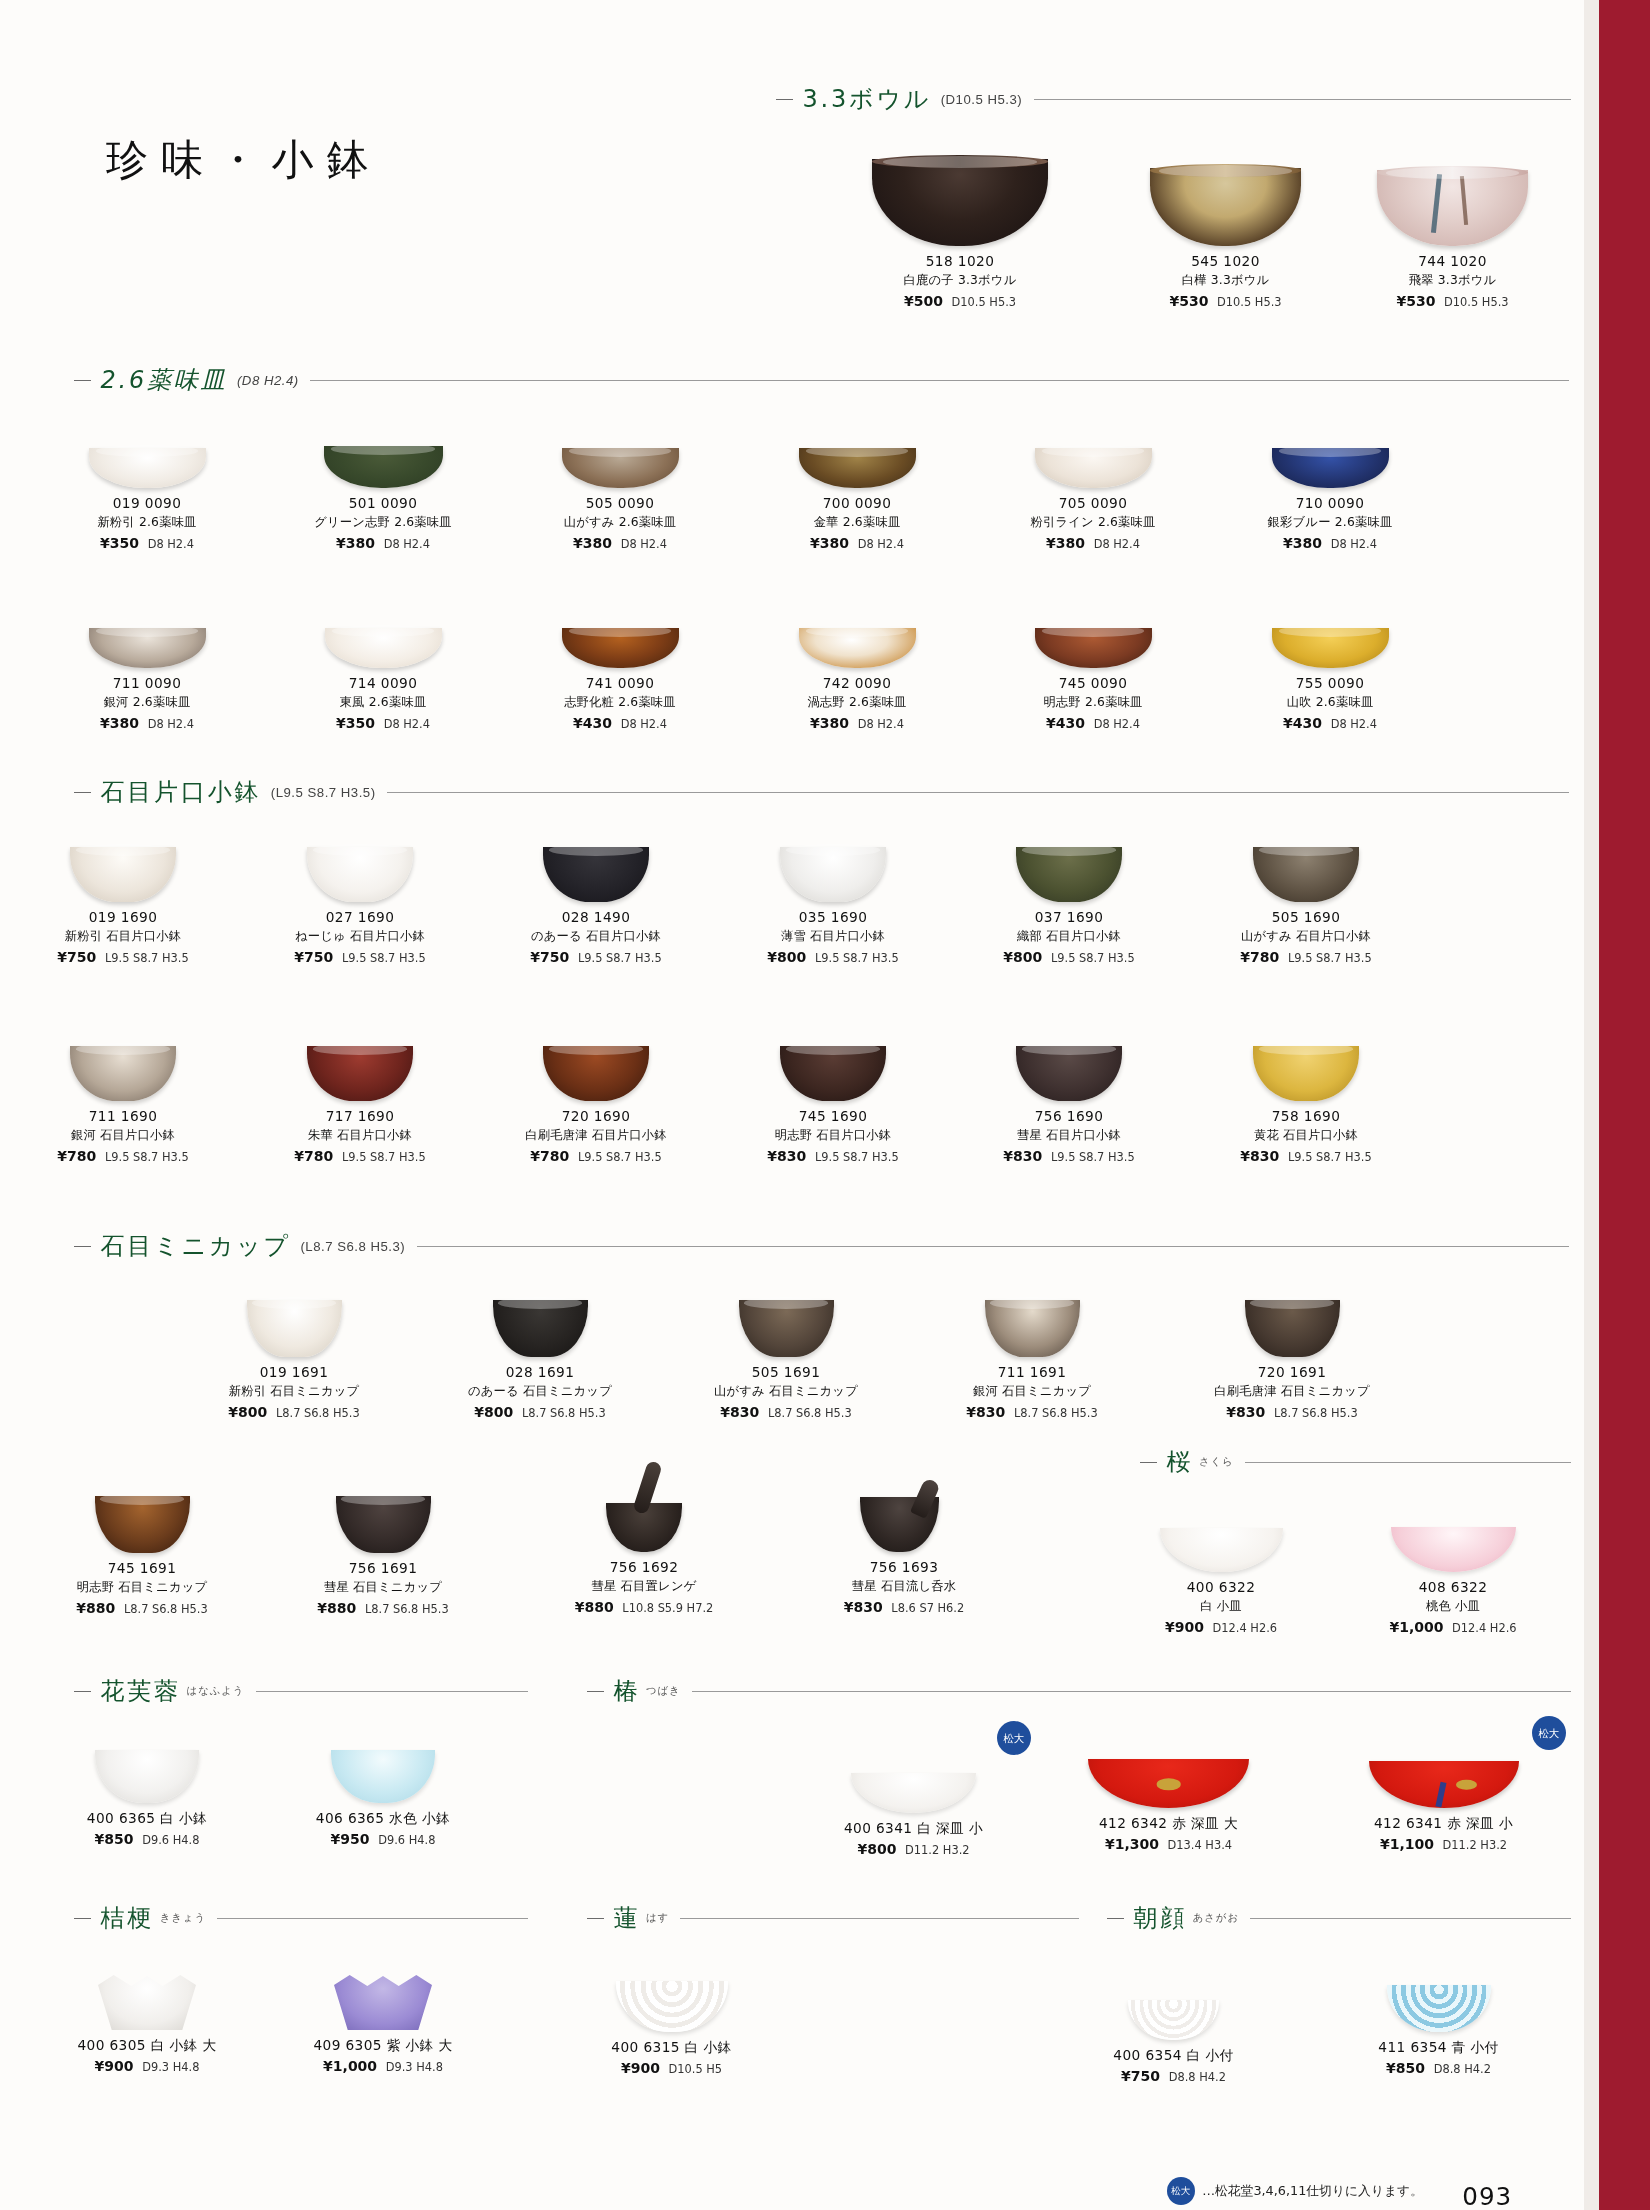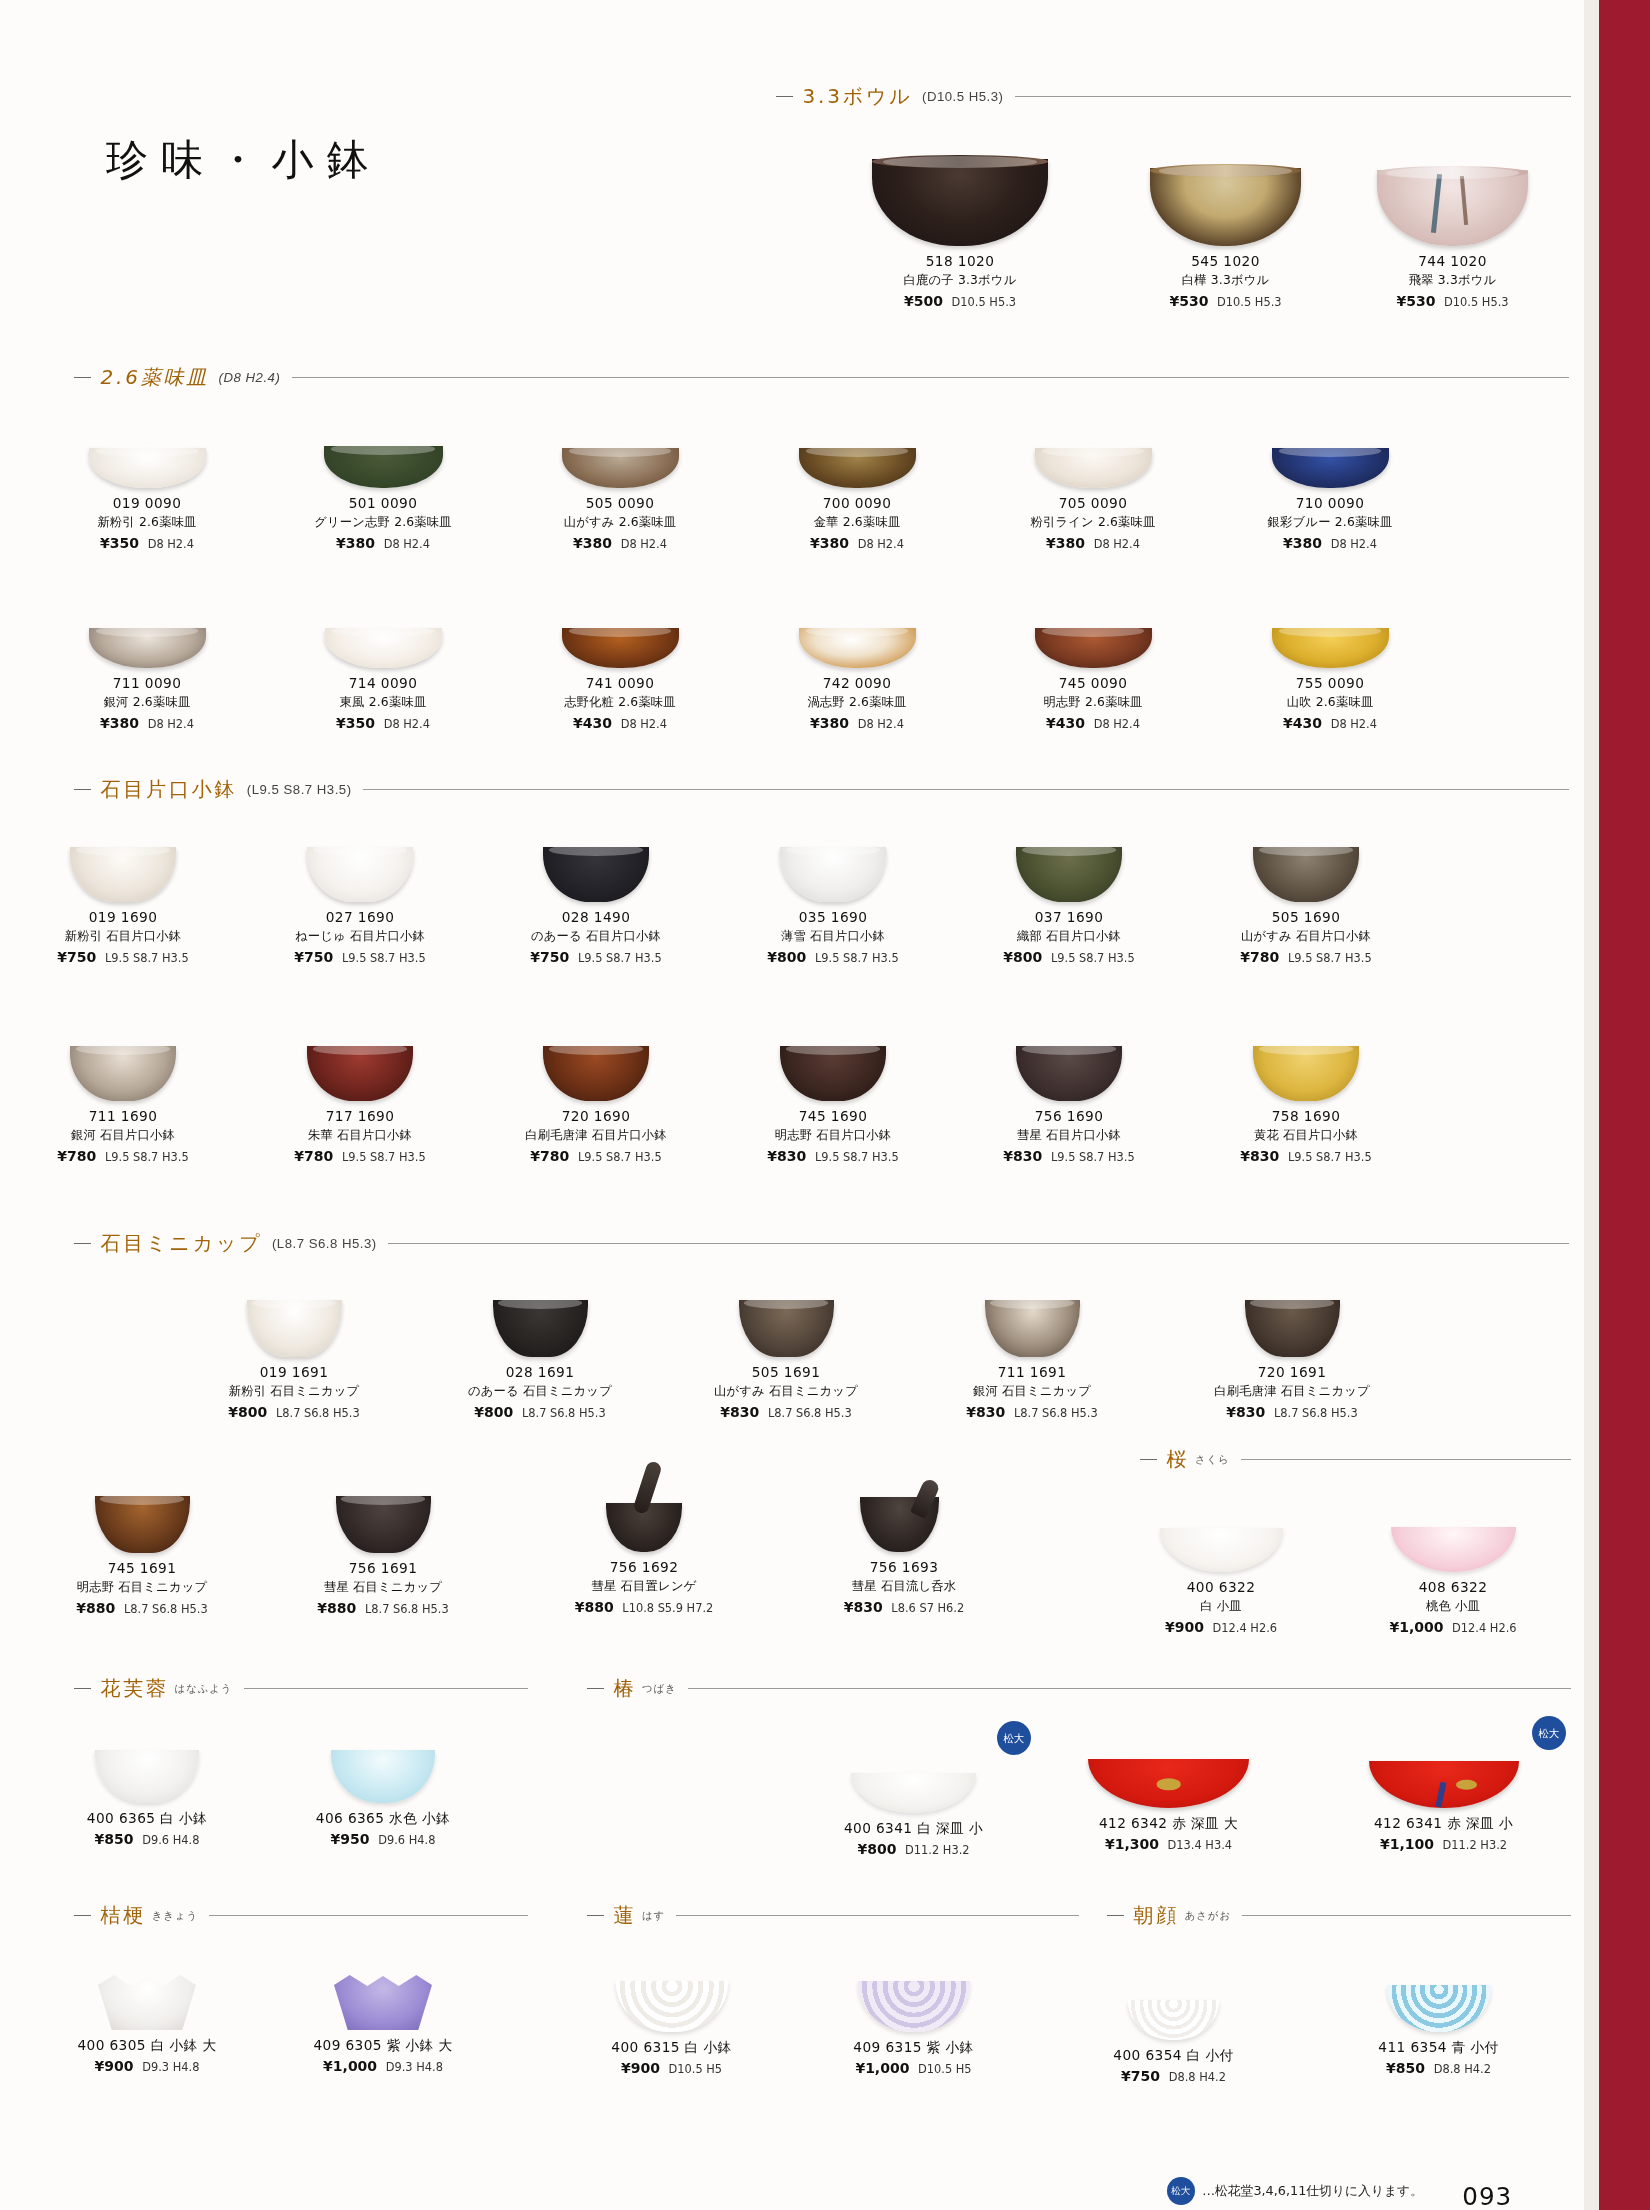--- a/index.html
+++ b/index.html
@@ -32,21 +32,21 @@
   .sec{
     position:absolute;
     display:flex;align-items:center;
     white-space:nowrap;
   }
   .sec .bar-l{
     width:17px;height:0.9px;background:#6b6b6b;margin-right:9.5px;
   }
   .sec .ttl{
     font-family:"DejaVu Sans", sans-serif;
-    font-size:20px;letter-spacing:2.8px;color:#a16207;
+    font-size:24px;letter-spacing:2.8px;color:#14532d;
   }
   .sec .sub{
     font-size:13.2px;color:#444;margin-left:9.5px;letter-spacing:0.5px;
   }
   .sec .ruby{
     font-size:10.4px;color:#555;margin-left:5.7px;letter-spacing:0.9px;
   }
   .sec .bar-r{
     height:0.9px;background:#9a9a9a;margin-left:11.4px;
   }
@@ -726,31 +726,20 @@
       <div class="ph">
         <div style="width:112px;height:51px;border-radius:0 0 48% 48%/0 0 96% 96%;background:repeating-radial-gradient(circle at 50% 10%, #ffffff 0 5.7px, #efece8 5.7px 10.4px);box-shadow:0 2.8px 4.7px rgba(0,0,0,.12);"></div>
       </div>
       <div class="code">400 6315   白 小鉢</div>
       <div class="priceline">
         <span class="price">¥900</span>
         <span class="dims">D10.5  H5</span>
       </div>
 
     </div>
-    <div class="item" style="left:800px;top:1951px;width:227px;">
-      <div class="ph">
-        <div style="width:112px;height:51px;border-radius:0 0 48% 48%/0 0 96% 96%;background:repeating-radial-gradient(circle at 50% 10%, #efeaf6 0 5.7px, #cfc5e4 5.7px 10.4px);box-shadow:0 2.8px 4.7px rgba(0,0,0,.12);"></div>
-      </div>
-      <div class="code">409 6315   紫 小鉢</div>
-      <div class="priceline">
-        <span class="price">¥1,000</span>
-        <span class="dims">D10.5  H5</span>
-      </div>
-
-    </div>
 
     <div class="item" style="left:1060px;top:1959px;width:227px;">
       <div class="ph">
         <div style="width:91px;height:40px;border-radius:0 0 48% 48%/0 0 96% 96%;background:repeating-radial-gradient(circle at 50% 10%, #ffffff 0 4.7px, #f0edea 4.7px 8.5px);box-shadow:0 2.8px 4.7px rgba(0,0,0,.12);"></div>
       </div>
       <div class="code">400 6354   白 小付</div>
       <div class="priceline">
         <span class="price">¥750</span>
         <span class="dims">D8.8  H4.2</span>
       </div>

